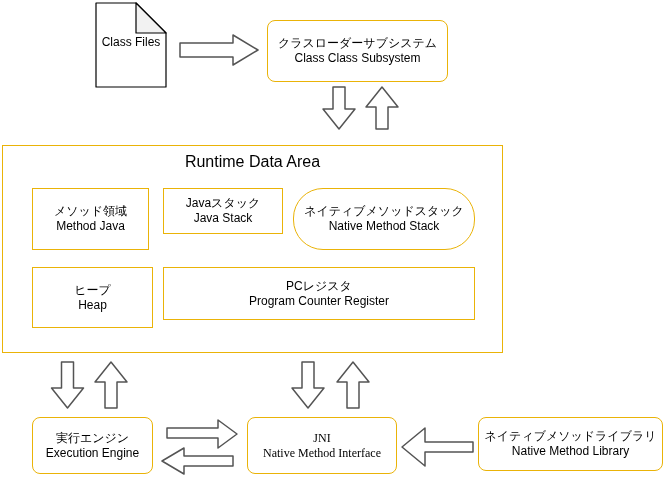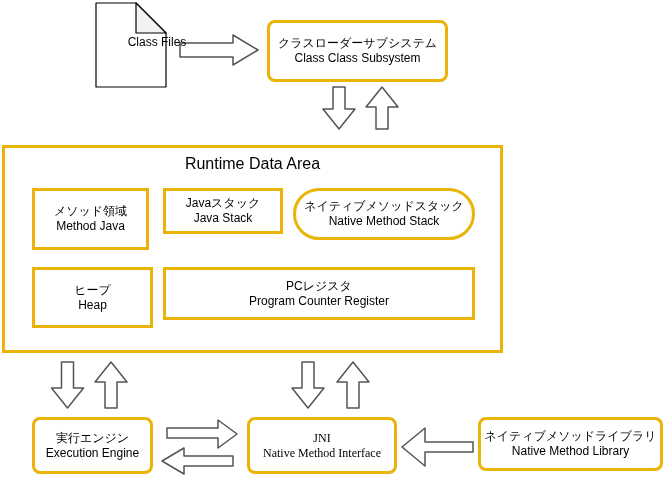--- a/index.html
+++ b/index.html
@@ -2,38 +2,38 @@
 <html><head>
 <meta charset="utf-8">
 <style>
   html,body{margin:0;padding:0;background:#ffffff;}
   .canvas{
     position:relative;width:665px;height:478px;background:#ffffff;
     font-family:"Liberation Sans","DejaVu Sans",sans-serif;color:#000;overflow:hidden;
   }
   .overlay{position:absolute;left:0;top:0;width:665px;height:478px;pointer-events:none;}
   .box{
-    position:absolute;box-sizing:border-box;border:3px solid #eab308;background:#fff;
+    position:absolute;box-sizing:border-box;border:1px solid #eab308;background:#fff;
     display:flex;flex-direction:column;align-items:center;justify-content:center;
     text-align:center;font-size:12px;line-height:15px;
   }
   .rounded{border-radius:8px;}
   .b-classloader{left:267px;top:20px;width:181px;height:62px;}
   .b-runtime{left:2px;top:145px;width:501px;height:208px;justify-content:flex-start;padding-top:8px;}
   .b-method{left:32px;top:188px;width:117px;height:62px;}
   .b-javastack{left:163px;top:188px;width:120px;height:46px;}
-  .b-nativestack{left:293px;top:188px;width:182px;height:52px;border-radius:30px;}
+  .b-nativestack{left:293px;top:188px;width:182px;height:62px;border-radius:30px;}
   .b-heap{left:32px;top:267px;width:121px;height:61px;}
   .b-pcreg{left:163px;top:267px;width:312px;height:53px;}
   .b-exec{left:32px;top:417px;width:121px;height:57px;}
   .b-jni{left:247px;top:417px;width:150px;height:57px;font-family:Liberation Serif, serif;}
   .b-lib{left:478px;top:417px;width:185px;height:54px;}
   .classfiles-label{
     position:absolute;left:96px;top:35px;width:70px;text-align:center;
-    font-size:12px;line-height:15px;padding-left:26px;
+    font-size:12px;line-height:15px;
   }
   .runtime-title{font-size:16px;}
   .arrow{fill:#ffffff;stroke:#545454;stroke-width:1.5;stroke-linejoin:round;}
   .docshape{fill:#ffffff;stroke:#000000;stroke-width:1.2;stroke-linejoin:round;}
   .docfold{fill:#f2f2f2;stroke:#000000;stroke-width:1.2;stroke-linejoin:round;}
 </style>
 </head>
 <body>
 
 <div class="canvas">

